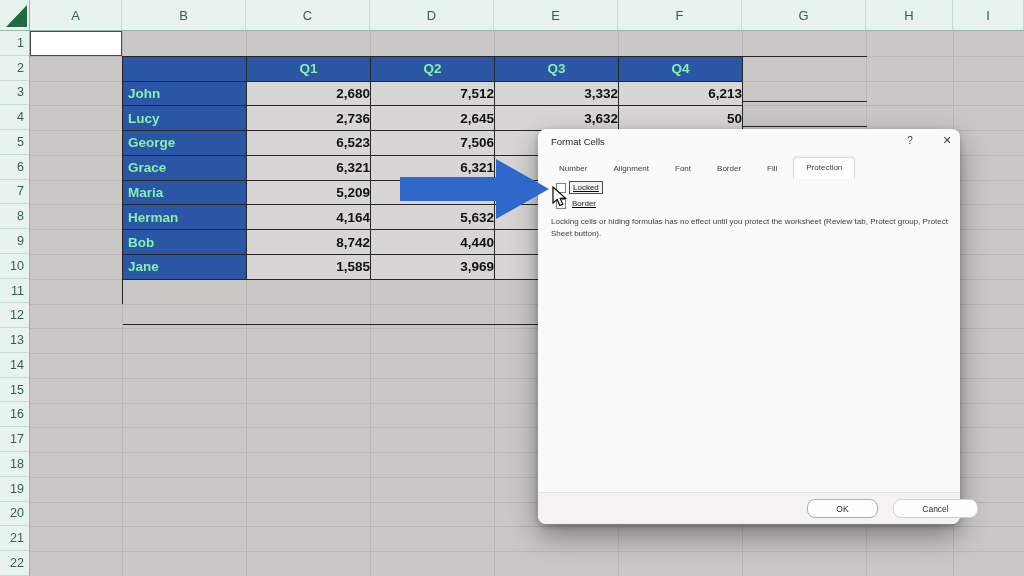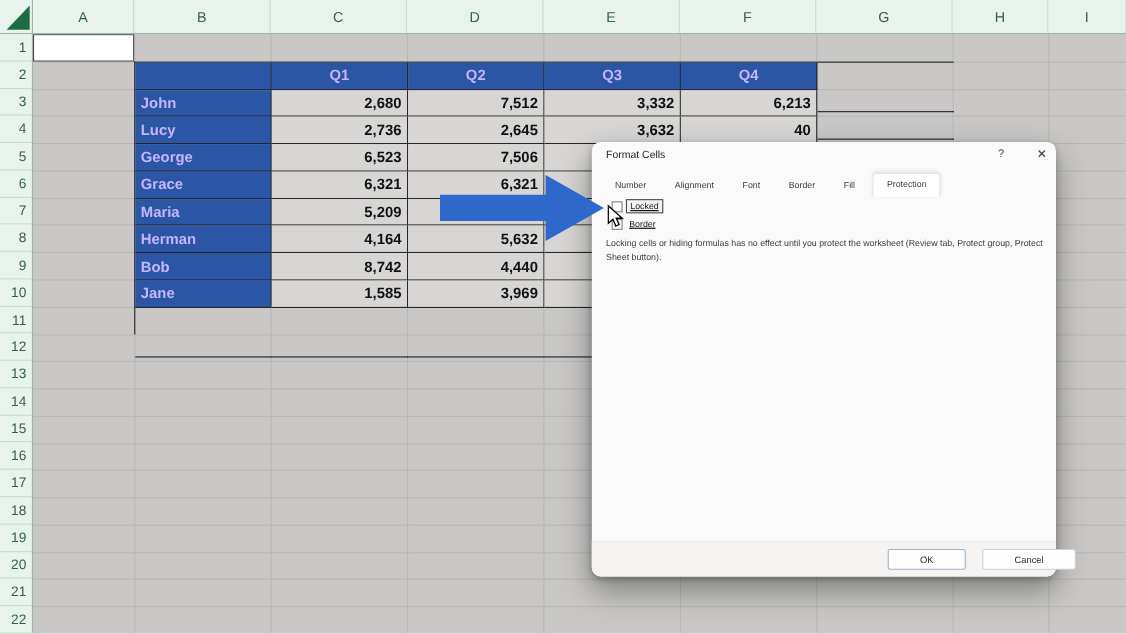--- a/index.html
+++ b/index.html
@@ -26,24 +26,24 @@
   
   #a1 { position:absolute; left:30px; top:31px; width:92px; height:25px; background:#ffffff;
         border:1.5px solid #4a4a4a; z-index:3; }
 
   
   #table { position:absolute; left:122px; top:55.8px; display:grid;
            grid-template-columns:repeat(6,124px); grid-auto-rows:24.773px;
            border-left:1px solid #262626; border-top:1px solid #262626; z-index:3; }
   .cell { border-right:1px solid #262626; border-bottom:1px solid #262626;
           font-weight:bold; font-size:13.5px; display:flex; align-items:center; overflow:hidden; }
-  .blue    { background:#2b55a5; color:#c4b5fd; }
+  .blue    { background:#2b55a5; color:#86efac; }
   .totfill { background:#b0bacb; color:#111111;margin-top:44px; }
   .datacell{ background:#d7d6d4; color:#111111; }
-  .num { justify-content:flex-end; padding-right:5px; }
+  .num { justify-content:flex-end; }
   .ctr { justify-content:center; }
   .lbl { padding-left:5px; }
 
   
   #arrow  { position:absolute; left:400px; top:158px; z-index:20; }
   #cursor { position:absolute; left:552px; top:186px; z-index:30; }
 
   
   #dialog { position:absolute; left:538px; top:129px; width:422px; height:395px;
             background:#fbfafa; border-radius:8px; z-index:10;
@@ -58,21 +58,21 @@
                   box-shadow:0 -1px 3px rgba(0,0,0,.08); }
   .cb-row { position:absolute; left:18px; display:flex; align-items:center;text-decoration:underline; }
   .cb { width:10px; height:10px; background:#fefefe; border:1.2px solid #80807e; display:inline-block; }
   .cb-label { font-size:8px; color:#202020; margin-left:3px; padding:1px 3px; }
   .cb-label.focused { border:1px solid #4c4c4c; background:#f3f2f1; }
   .desc { position:absolute; left:13px; top:87px; width:400px; font-size:8px;
           line-height:11.5px; color:#3c3c3c; }
   .dfooter { position:absolute; left:0; right:0; bottom:0; height:32px; background:#f4f3f1;
              border-top:1px solid #e3e1df; border-radius:0 0 8px 8px; }
   .btn { position:absolute; top:6px; height:19px; font-size:8.5px; font-family:inherit;
-         border-radius:2px; background:#fefefe; color:#2b2b2b; cursor:default; }
+         border-radius:8px; background:#fefefe; color:#2b2b2b; cursor:default; }
   .btn.ok { left:269px; width:71px; border:1px solid #9cb2c6; }
   .btn.cancel { left:355px; width:85px; border:1px solid #d2d0ce; }
 </style>
 </head>
 <body>
 
 <div id="app">
 
   <div id="corner">
     <svg width="30" height="28" viewBox="0 0 30 28">
@@ -160,21 +160,21 @@
       <div class="cell blue lbl">John</div>
       <div class="cell num datacell">2,680</div>
       <div class="cell num datacell">7,512</div>
       <div class="cell num datacell">3,332</div>
       <div class="cell num datacell">6,213</div>
       <div class="cell num totfill">19,737</div>
       <div class="cell blue lbl">Lucy</div>
       <div class="cell num datacell">2,736</div>
       <div class="cell num datacell">2,645</div>
       <div class="cell num datacell">3,632</div>
-      <div class="cell num datacell">40</div>
+      <div class="cell num datacell">50</div>
       <div class="cell num totfill">9,073</div>
       <div class="cell blue lbl">George</div>
       <div class="cell num datacell">6,523</div>
       <div class="cell num datacell">7,506</div>
       <div class="cell num datacell"></div>
       <div class="cell num datacell"></div>
       <div class="cell num totfill"></div>
       <div class="cell blue lbl">Grace</div>
       <div class="cell num datacell">6,321</div>
       <div class="cell num datacell">6,321</div>

